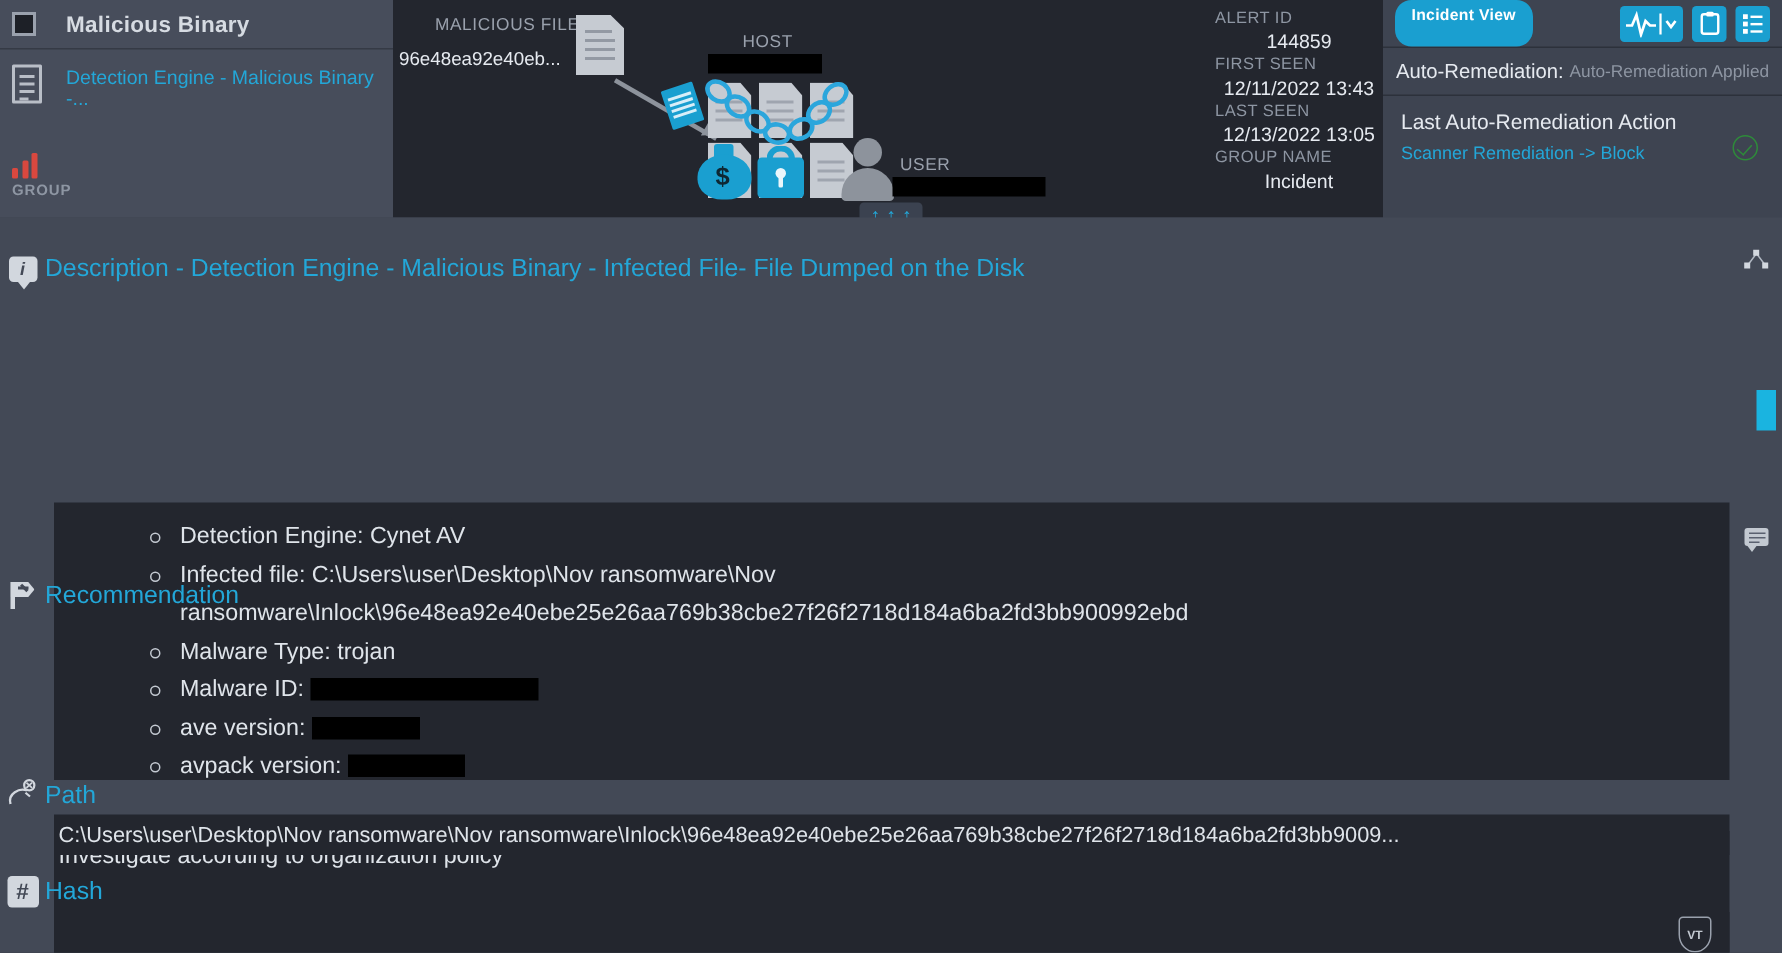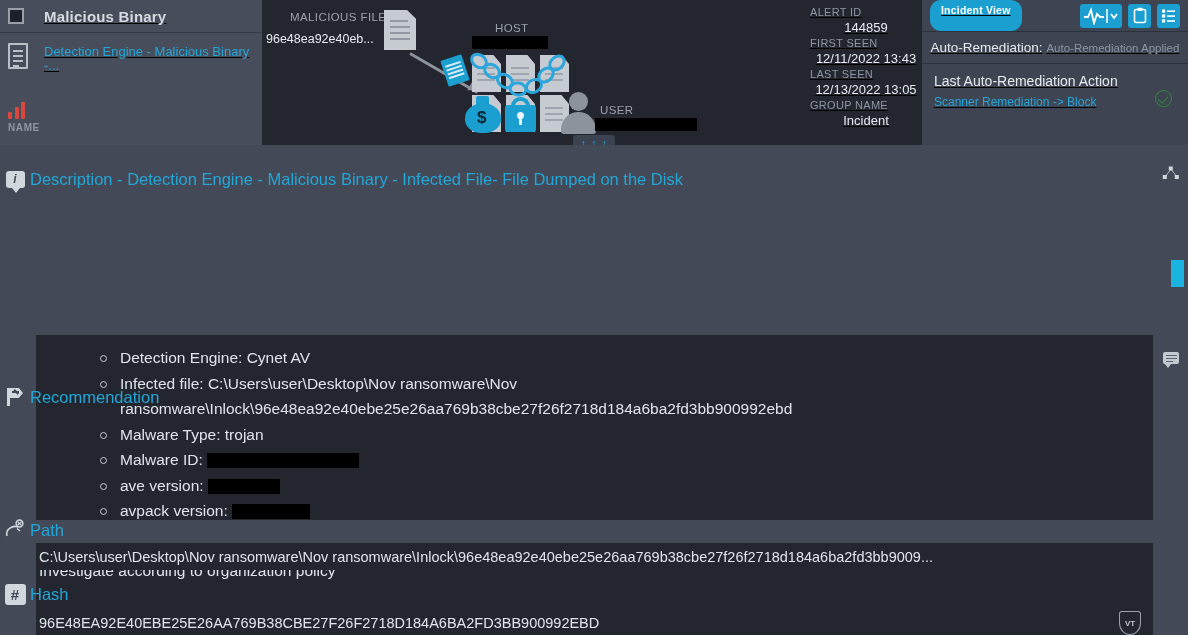--- a/index.html
+++ b/index.html
@@ -5,21 +5,21 @@
   * { box-sizing: border-box; margin: 0; padding: 0; }
   html, body {
     width: 1188px; height: 635px;
     background: #3e4451;
     font-family: "Liberation Sans", sans-serif;
     overflow: hidden;
   }
   .app { position: relative; width: 1188px; height: 635px; }
 
   
-  .top-band { display: flex; height: 145px; width: 1188px; text-decoration: underline; }
+  .top-band { display: flex; height: 145px; width: 1188px; }
 
   
   .sidebar { width: 262px; height: 145px; background: #474d5b; position: relative; flex: none; }
   .sb-title-row { height: 32px; display: flex; align-items: center; padding-left: 8px; }
   .sb-checkbox {
     width: 16px; height: 16px; background: #1d2027;
     border: 2px solid #9aa1ad; flex: none;
   }
   .sb-title {
     color: #d6dbe2; font-size: 15px; font-weight: bold;
@@ -214,21 +214,21 @@
           <div class="ln" style="top:22px;width:6px;"></div>
         </div>
         <div class="sb-link">Detection Engine - Malicious Binary -...</div>
       </div>
       <div class="sev">
         <div class="sev-bars">
           <i style="height:7px"></i>
             <i style="height:12px"></i>
             <i style="height:17px"></i>
         </div>
-        <div class="sev-label">NAME</div>
+        <div class="sev-label">GROUP</div>
       </div>
     </div>
 
     <div class="diagram">
 
       <div class="lbl" style="left:28px;top:11px;">MALICIOUS FILE</div>
       <div class="val-white" style="left:4px;top:32px;">96e48ea92e40eb...</div>
 
       <div class="file-sheet" style="left:122px;top:10px;width:32px;height:40px;">
         <i style="top:10px;width:58%"></i>
@@ -437,17 +437,16 @@
       <span>C:\Users\user\Desktop\Nov ransomware\Nov ransomware\Inlock\96e48ea92e40ebe25e26aa769b38cbe27f26f2718d184a6ba2fd3bb9009...</span>
     </div>
 
     <div class="sec-head" style="position:absolute;top:435px;left:0;">
       <div class="sec-icon">
         <div class="hash-icon">#</div>
       </div>
       <div class="sec-title">Hash</div>
     </div>
     <div class="value-bar" style="top:463px;left:36px;width:1117px;height:29px;">
-      <span>96E48EA92E40EBE25E26AA769B38CBE27F26F2718D184A6BA2FD3BB900992EBD</span>
       <div class="vt-shield">VT</div>
     </div>
   </div>
 </div>
 
 </body></html>

